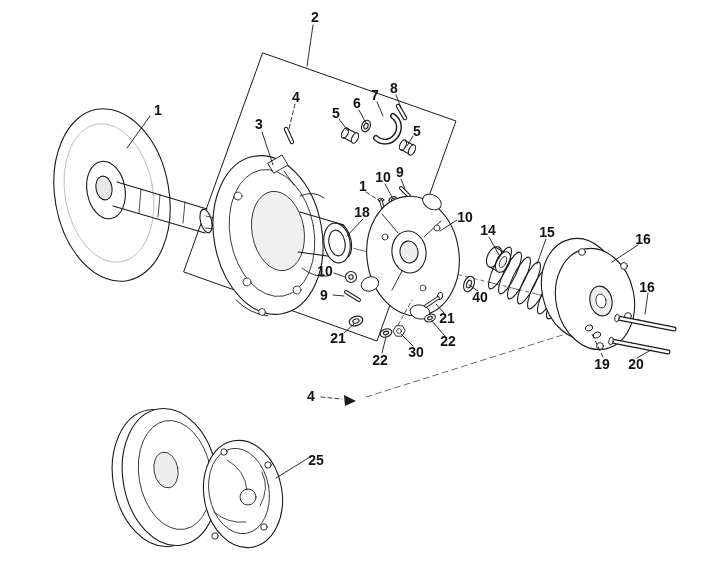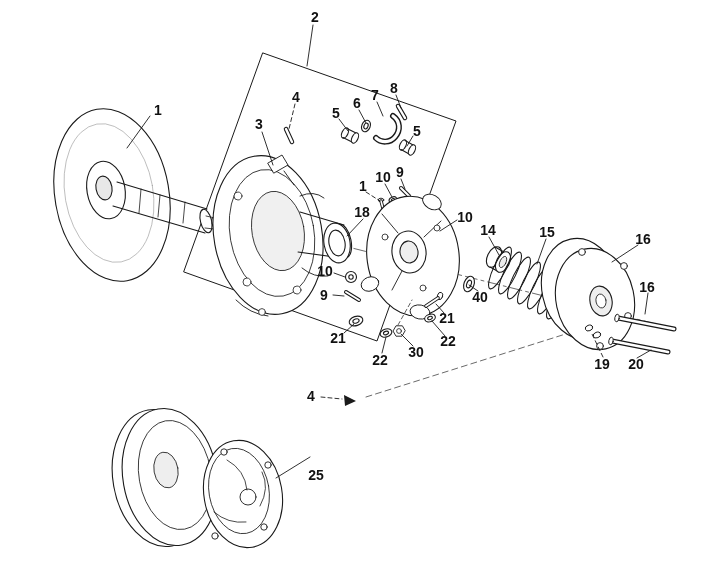--- a/index.html
+++ b/index.html
@@ -255,16 +255,16 @@
     <span class="callout" style="left:602px;top:364px">19</span>
     <span class="callout" style="left:480px;top:297px">40</span>
     <span class="callout" style="left:325px;top:271px">10</span>
     <span class="callout" style="left:324px;top:295px">9</span>
     <span class="callout" style="left:338px;top:338px">21</span>
     <span class="callout" style="left:380px;top:360px">22</span>
     <span class="callout" style="left:416px;top:352px">30</span>
     <span class="callout" style="left:447px;top:318px">21</span>
     <span class="callout" style="left:448px;top:341px">22</span>
     <span class="callout" style="left:311px;top:396px">4</span>
-    <span class="callout" style="left:316px;top:475px">25</span>
+    <span class="callout" style="left:316px;top:460px">25</span>
   </div>
 
 </div>
 
 </body></html>

